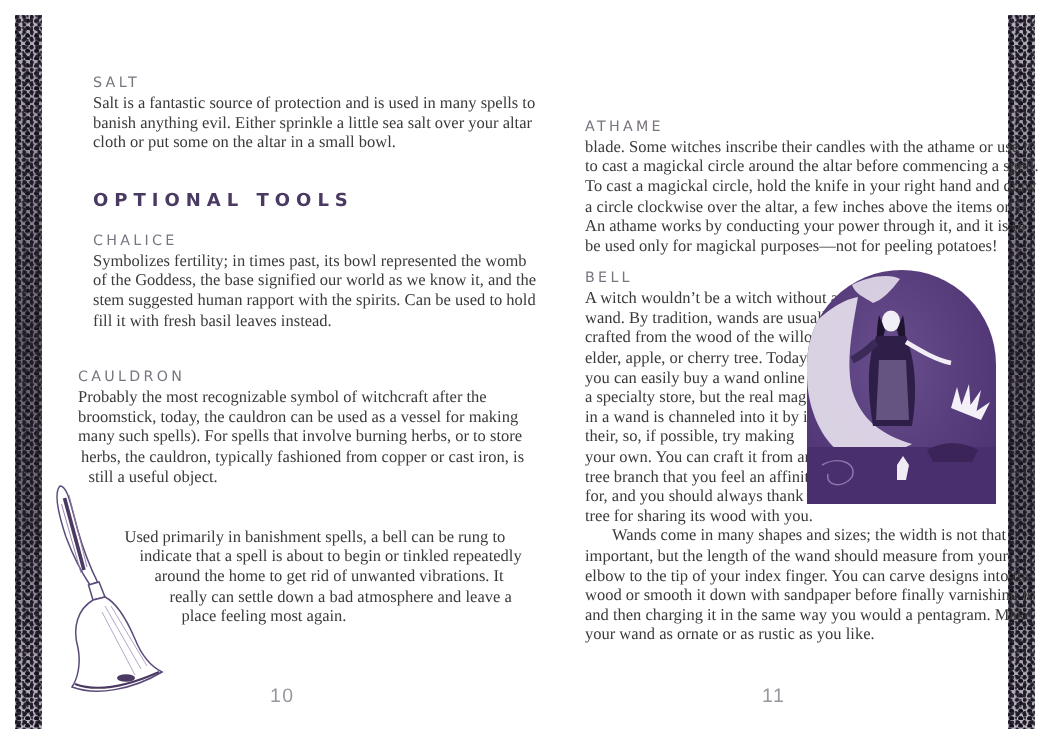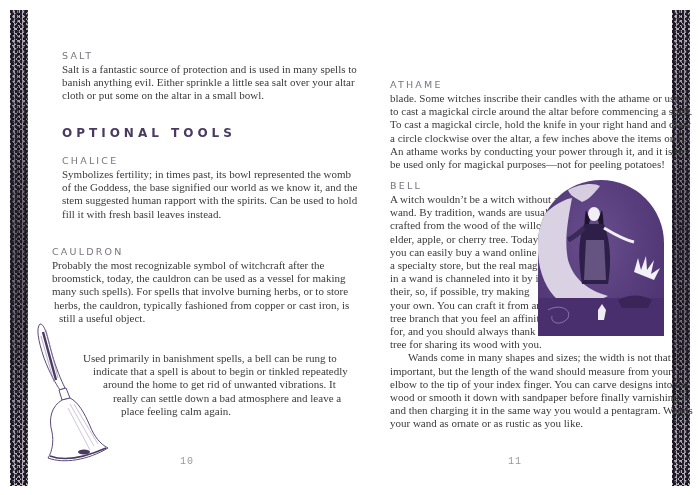--- a/index.html
+++ b/index.html
@@ -72,22 +72,22 @@
       font-size: 11px;
       line-height: 13.2px;
       color: #3a3a3a;
       margin: 0;
     }
     .line { display: block; white-space: nowrap; }
 
     .page-number {
       position: absolute;
       top: 456px;
-      font-family: Liberation Mono, monospace;
-      font-size: 10px;
+      font-family: Liberation Sans, sans-serif;
+      font-size: 13px;
       letter-spacing: 1px;
       color: #9a96a0;
     }
 
     
     .bell-illustration {
       position: absolute;
       left: 30px;
       top: 318px;
       width: 90px;
@@ -148,21 +148,21 @@
         <span class="line" style="padding-left:7px;">still a useful object.</span>
       </p>
     </div>
 
     <div class="block" style="left:80px; top:352px;">
       <p class="body-text">
         <span class="line" style="padding-left:3px;">Used primarily in banishment spells, a bell can be rung to</span>
         <span class="line" style="padding-left:13px;text-align:right;">indicate that a spell is about to begin or tinkled repeatedly</span>
         <span class="line" style="padding-left:23px;">around the home to get rid of unwanted vibrations. It</span>
         <span class="line" style="padding-left:33px;">really can settle down a bad atmosphere and leave a</span>
-        <span class="line" style="padding-left:41px;">place feeling calm again.</span>
+        <span class="line" style="padding-left:41px;">place feeling most again.</span>
       </p>
     </div>
 
     <svg class="bell-illustration" viewBox="0 0 90 150">
       <g fill="none" stroke="#5a4a7a" stroke-width="1">
 
         <path d="M10 6 C6 10, 8 22, 14 40 C20 56, 26 66, 30 72 L35 70 C31 62, 26 50, 22 36 C17 18, 15 6, 10 6 Z" fill="#ffffff"></path>
         <path d="M13 14 L26 62" stroke="#4a3a62" stroke-width="2.4"></path>
         <path d="M11 18 L24 64 M16 12 L28 60" stroke="#8a7aa6" stroke-width="0.6"></path>
 
@@ -207,21 +207,21 @@
         <span class="line">your own. You can craft it from any</span>
         <span class="line">tree branch that you feel an affinity</span>
         <span class="line">for, and you should always thank the</span>
         <span class="line">tree for sharing its wood with you.</span>
       </p>
       <p class="body-text" style="margin-top:0;">
         <span class="line" style="padding-left:18px;">Wands come in many shapes and sizes; the width is not that</span>
         <span class="line">important, but the length of the wand should measure from your</span>
         <span class="line">elbow to the tip of your index finger. You can carve designs into the</span>
         <span class="line">wood or smooth it down with sandpaper before finally varnishing it</span>
-        <span class="line">and then charging it in the same way you would a pentagram. Wands</span>
+        <span class="line">and then charging it in the same way you would a pentagram. Make</span>
         <span class="line">your wand as ornate or as rustic as you like.</span>
       </p>
     </div>
 
     <div class="wand-illustration">
       <svg viewBox="0 0 126 156" width="126" height="156">
 
         <path d="M0 40 C10 30, 22 20, 34 18 C30 40, 26 60, 30 80 C36 100, 50 110, 70 116 C60 122, 40 124, 20 120 C8 110, 0 90, 0 70 Z" fill="#e8e2ee" opacity="0.9"></path>
         <path d="M30 10 C40 4, 56 2, 62 6 C56 14, 50 20, 44 22 C38 18, 32 16, 30 10 Z" fill="#ece6f2" opacity="0.85"></path>
 

